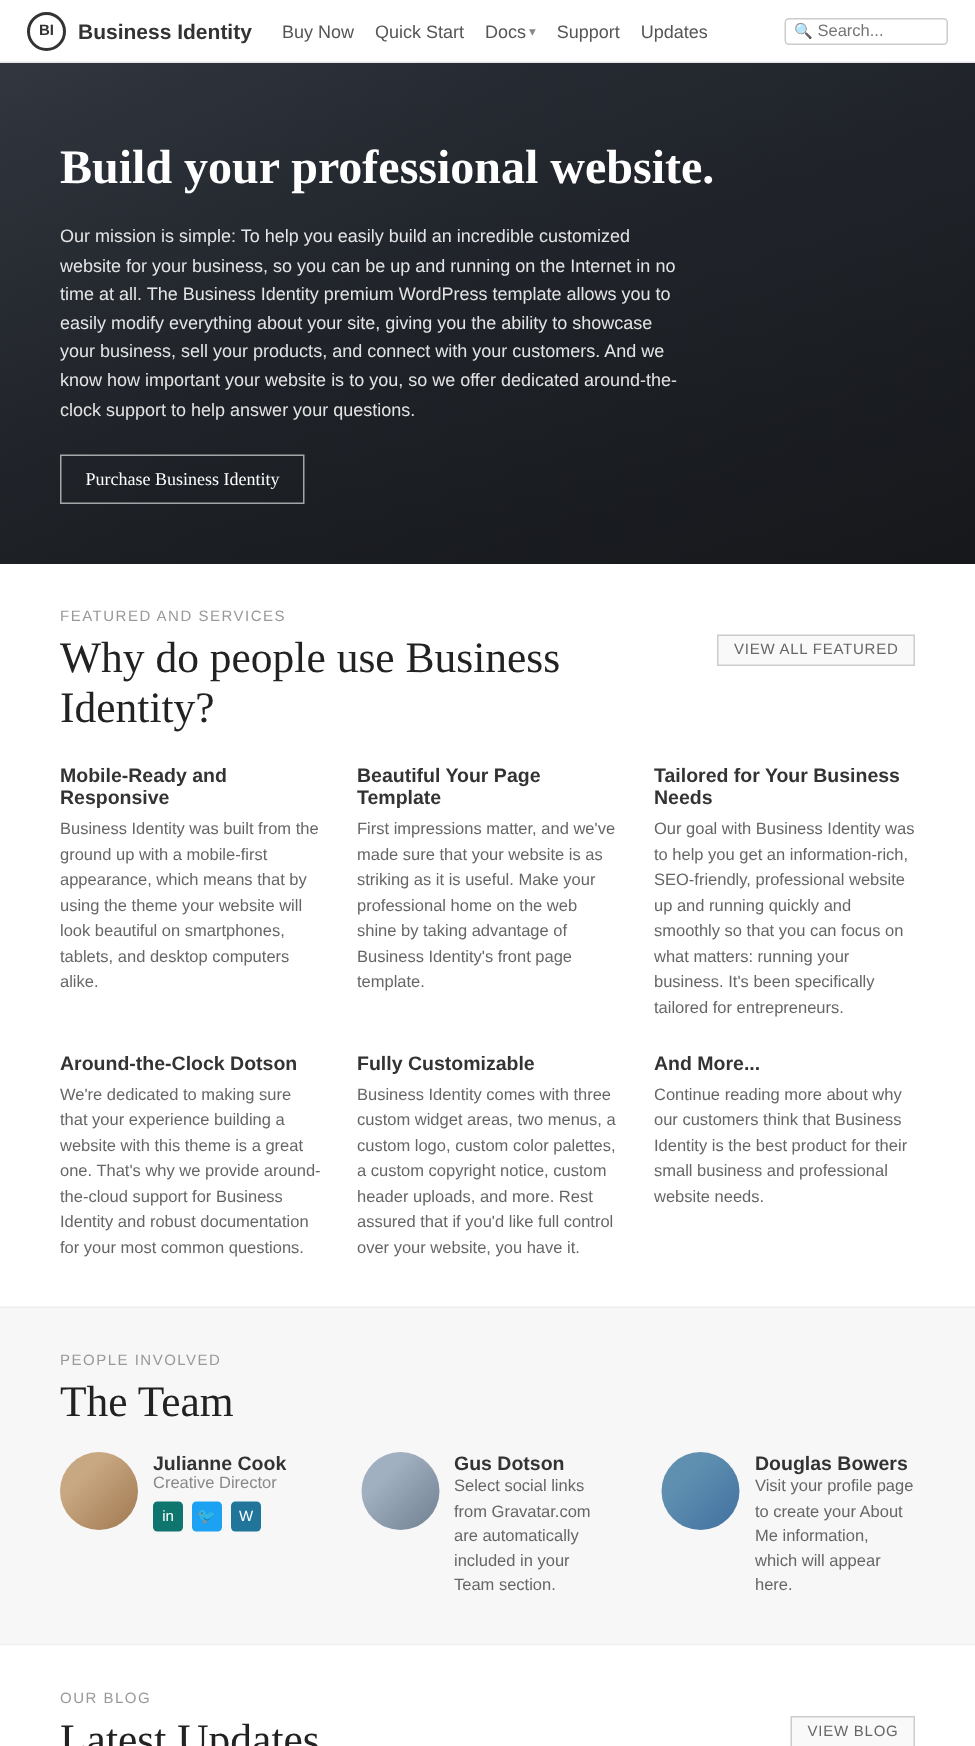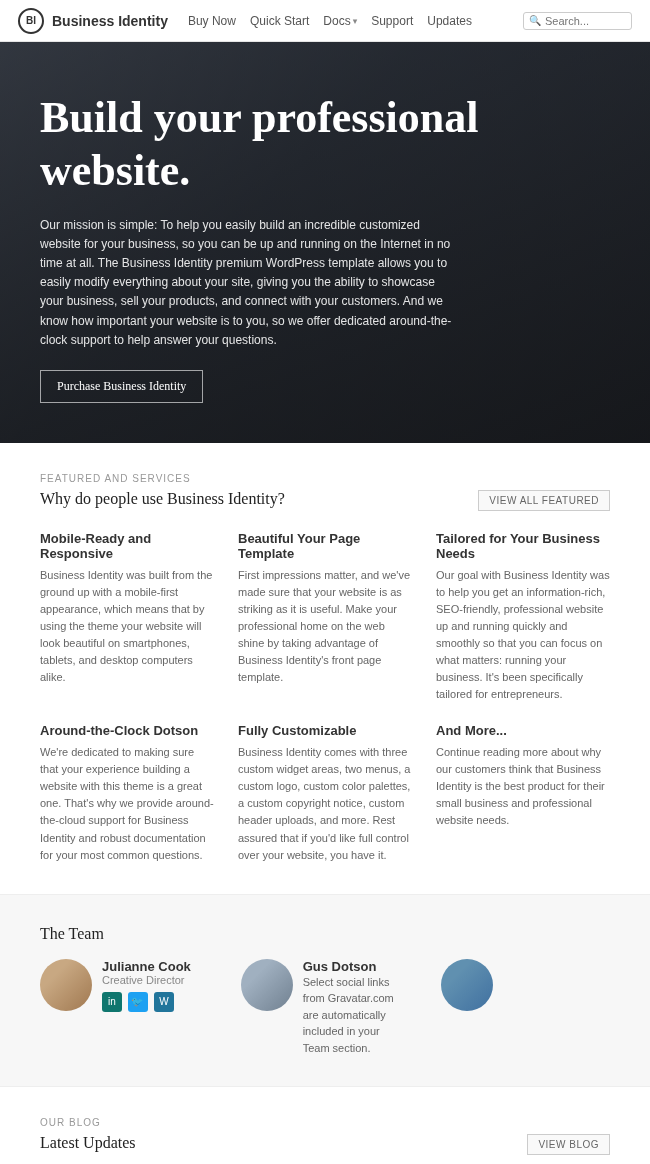--- a/index.html
+++ b/index.html
@@ -42,39 +42,39 @@
 
     
     .hero {
       background: linear-gradient(rgba(30,30,30,0.55), rgba(20,20,20,0.7)),
                   linear-gradient(135deg, #4a5568 0%, #2d3748 40%, #1a202c 100%);
       color: #fff;
       padding: 50px 40px 40px 40px;
       position: relative;
       min-height: 220px;
     }
-    .hero h1 { font-size: 44px; font-weight: bold; margin-bottom: 18px; line-height: 1.2; font-family: 'Georgia', serif; }
+    .hero h1 { font-size: 32px; font-weight: bold; margin-bottom: 18px; line-height: 1.2; font-family: 'Georgia', serif; }
     .hero p { font-size: 12px; line-height: 1.6; color: rgba(255,255,255,0.88); max-width: 420px; margin-bottom: 20px; font-family: sans-serif; }
     .hero-btn {
       display: inline-block;
       border: 1px solid rgba(255,255,255,0.6);
       color: #fff;
       padding: 8px 16px;
       font-size: 12px;
       font-family: Liberation Serif, serif;
       cursor: pointer;
       background: transparent;
       text-decoration: none;
     }
 
     
     .featured-section { padding: 30px 40px; background: #fff; }
     .section-label { font-size: 10px; font-family: sans-serif; color: #999; letter-spacing: 1px; text-transform: uppercase; margin-bottom: 6px; }
     .section-header { display: flex; justify-content: space-between; align-items: flex-start; margin-bottom: 20px; }
-    .section-title { font-size: 16px; font-weight: normal; font-family: 'Georgia', serif; color: #222; }
+    .section-title { font-size: 29px; font-weight: normal; font-family: 'Georgia', serif; color: #222; }
     .view-all-btn {
       font-size: 10px; font-family: sans-serif;
       border: 1px solid #ccc; padding: 4px 10px;
       color: #666; background: #f9f9f9; cursor: pointer; white-space: nowrap;
       text-transform: uppercase; letter-spacing: 0.5px;
     }
     .features-grid { display: grid; grid-template-columns: 1fr 1fr 1fr; gap: 20px 24px; }
     .feature-item h4 { font-size: 13px; font-weight: bold; font-family: sans-serif; color: #333; margin-bottom: 6px; }
     .feature-item p { font-size: 11px; line-height: 1.55; color: #666; font-family: sans-serif; }
 
@@ -183,20 +183,21 @@
       <div class="feature-item">
         <h4>And More...</h4>
         <p>Continue reading more about why our customers think that Business Identity is the best product for their small business and professional website needs.</p>
       </div>
     </div>
 </section>
 
 <div class="divider"></div>
 
 <section class="team-section">
+  <div class="section-label">PEOPLE INVOLVED</div>
   <h2 class="section-title">The Team</h2>
   <div class="team-grid" id="team-grid">
   <div class="team-member">
     <div class="member-row">
       <div class="avatar avatar-img-1"></div>
       <div class="member-info">
         <div class="member-name">Julianne Cook</div>
         <div class="member-title">Creative Director</div>
         <div class="social-icons">
               <div class="social-icon linkedin">in</div>
@@ -213,20 +214,25 @@
       <div class="member-info">
         <div class="member-name">Gus Dotson</div>
 
         <p class="member-desc">Select social links from Gravatar.com are automatically included in your Team section.</p>
       </div>
     </div>
   </div>
       <div class="team-member">
     <div class="member-row">
       <div class="avatar avatar-img-3"></div>
+      <div class="member-info">
+        <div class="member-name">Douglas Bowers</div>
+
+        <p class="member-desc">Visit your profile page to create your About Me information, which will appear here.</p>
+      </div>
     </div>
   </div>
     </div>
 </section>
 
 <div class="divider"></div>
 
 <section class="blog-section">
   <div class="section-label">OUR BLOG</div>
   <div class="blog-header">

